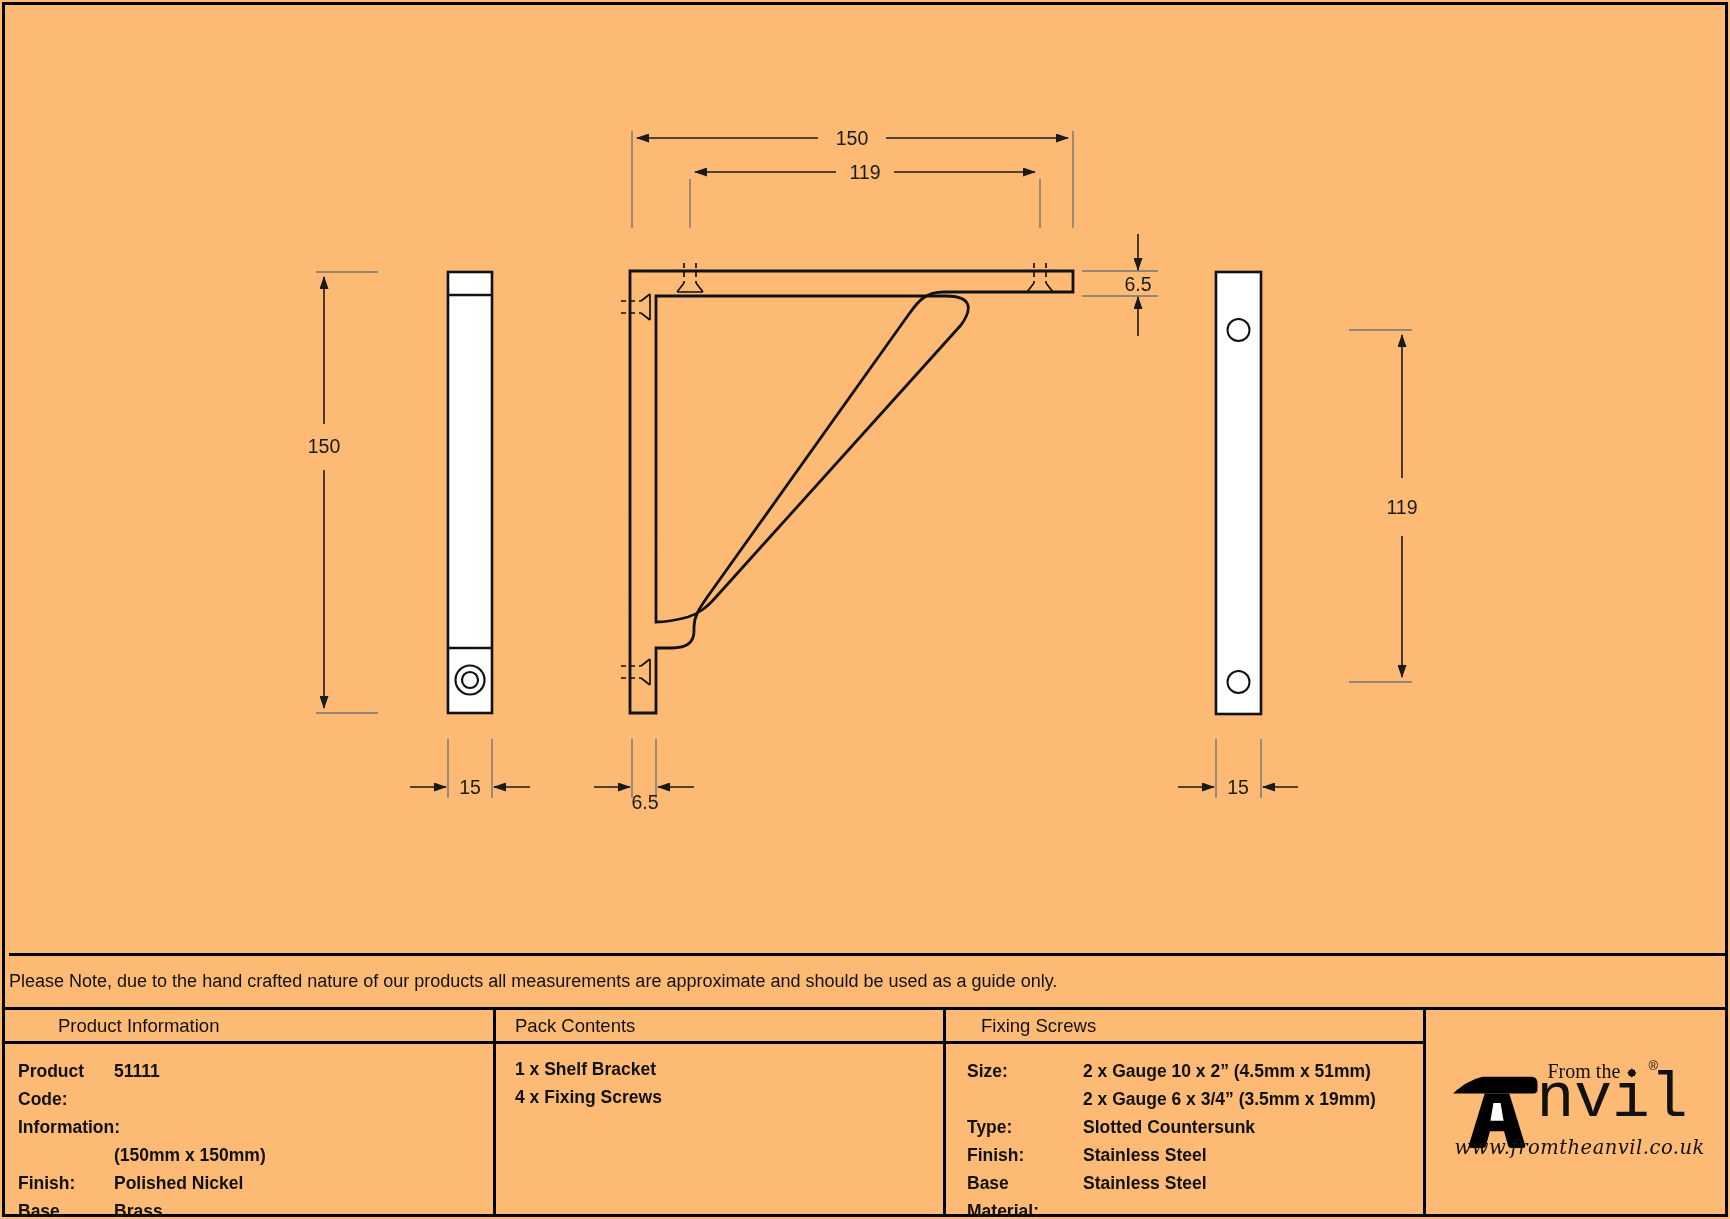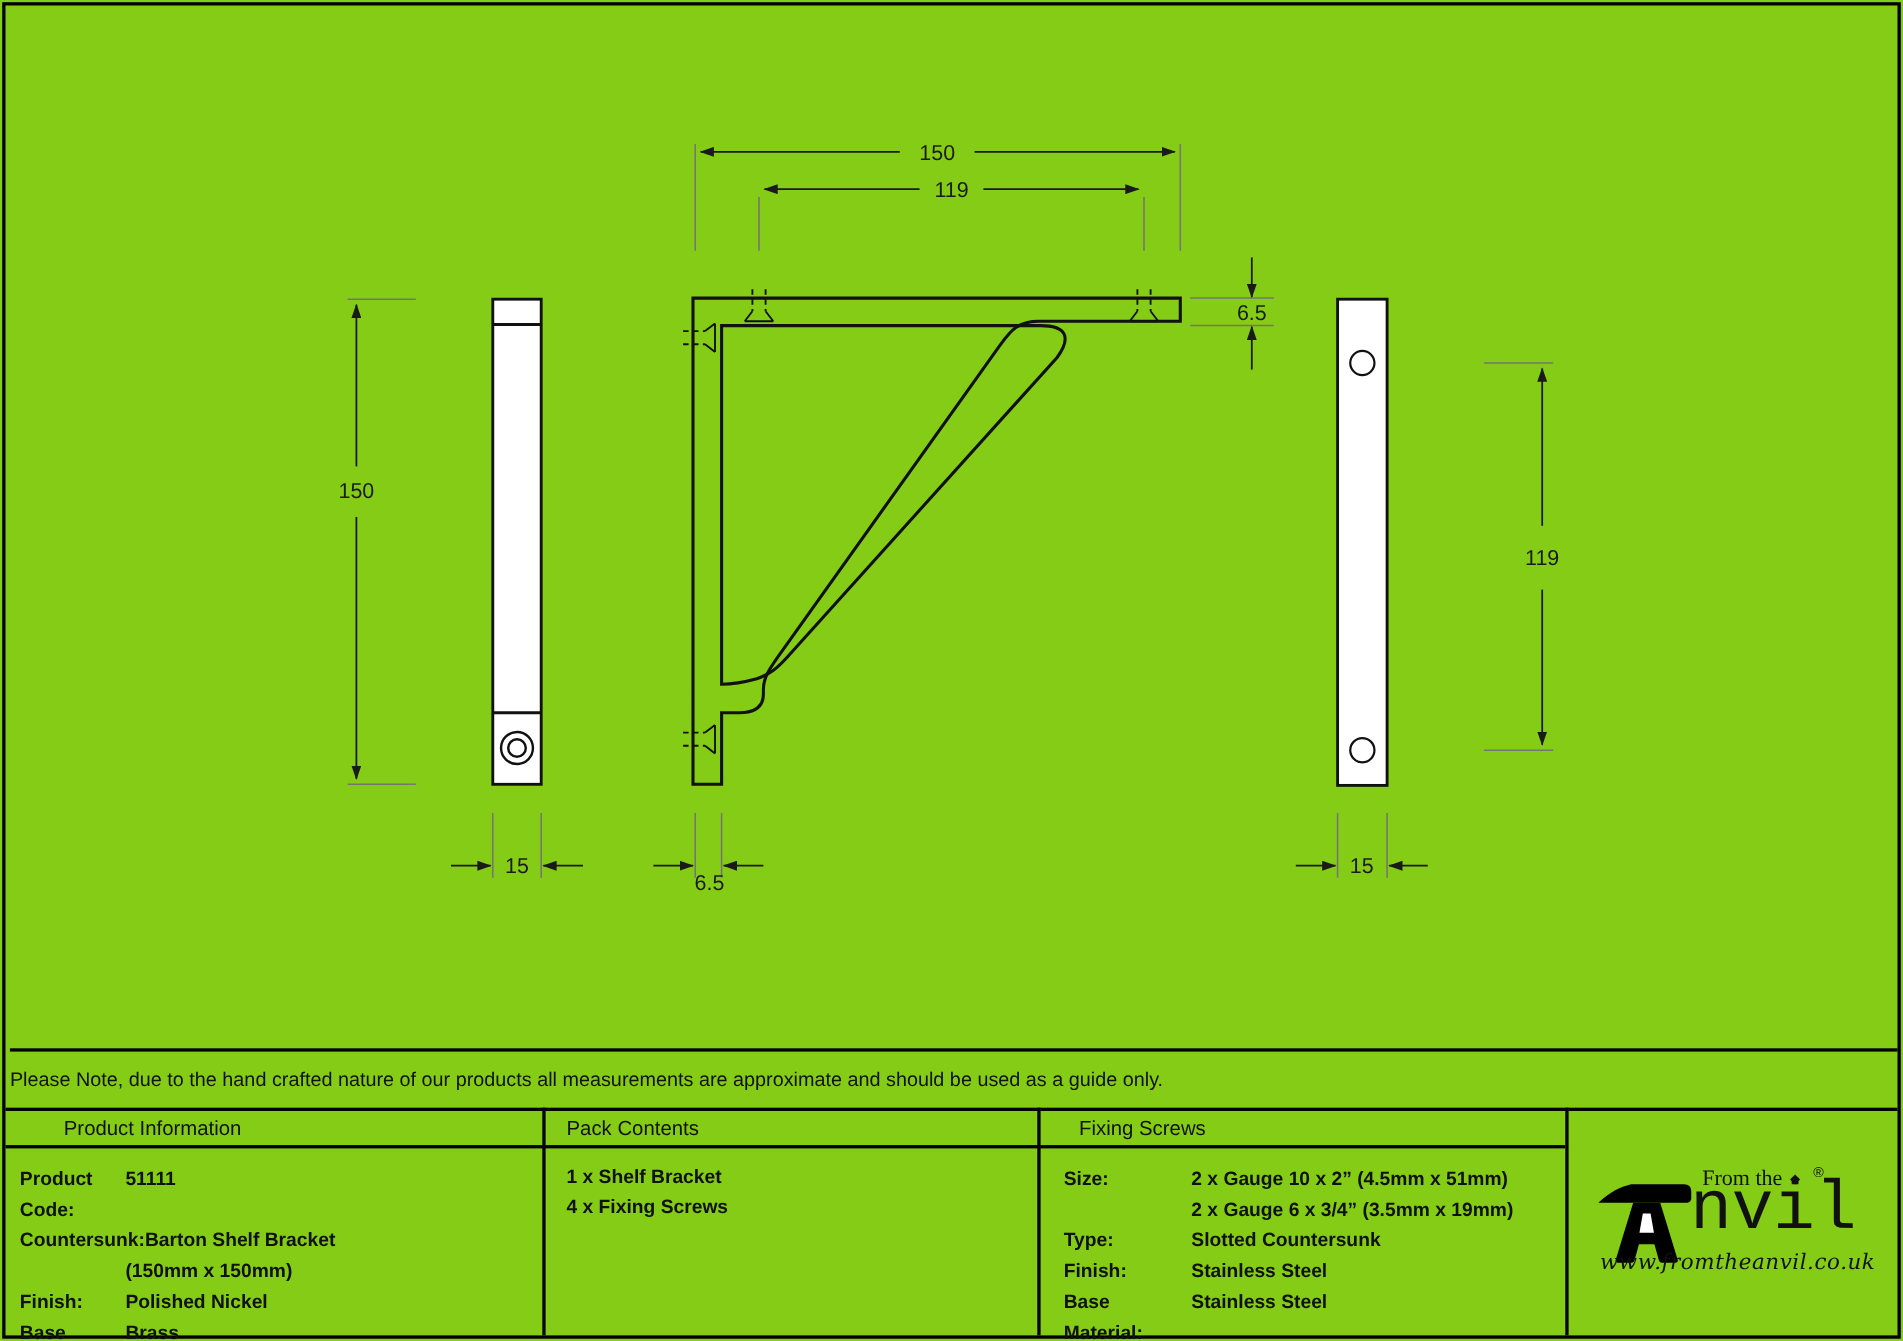--- a/index.html
+++ b/index.html
@@ -1,17 +1,17 @@
 <!DOCTYPE html>
 <html><head>
 <meta charset="utf-8">
 <style>
   html,body{margin:0;padding:0;background:#e8e8e8;}
   .sheet{
-    position:relative;width:1730px;height:1219px;background:#84cc16;
+    position:relative;width:1730px;height:1219px;background:#fdba74;
     font-family:"Liberation Sans",sans-serif;color:#111;overflow:hidden;
   }
   .frame{position:absolute;left:2px;top:2px;right:2px;bottom:2px;border:3px solid #000;pointer-events:none;}
   .drawing{position:absolute;left:0;top:0;}
 
   
   .note-row{
     position:absolute;left:9px;right:5px;top:953px;height:54px;
     border-top:3px solid #000;display:flex;align-items:center;
     font-size:18px;box-sizing:border-box;
@@ -154,22 +154,21 @@
   <div class="th c1">Product Information</div>
   <div class="th c2">Pack Contents</div>
   <div class="th c3">Fixing Screws</div>
 
   <div class="cell c1">
     <div class="kv">
       <span class="k">Product Code:</span>
       <span class="v">51111</span>
     </div>
     <div class="kv">
-      <span class="k">Countersunk:</span>
-      <span class="v">Barton Shelf Bracket</span>
+      <span class="k">Information:</span>
     </div>
     <div class="kv">
       <span class="k"></span>
       <span class="v">(150mm x 150mm)</span>
     </div>
     <div class="kv">
       <span class="k">Finish:</span>
       <span class="v">Polished Nickel</span>
     </div>
     <div class="kv">

